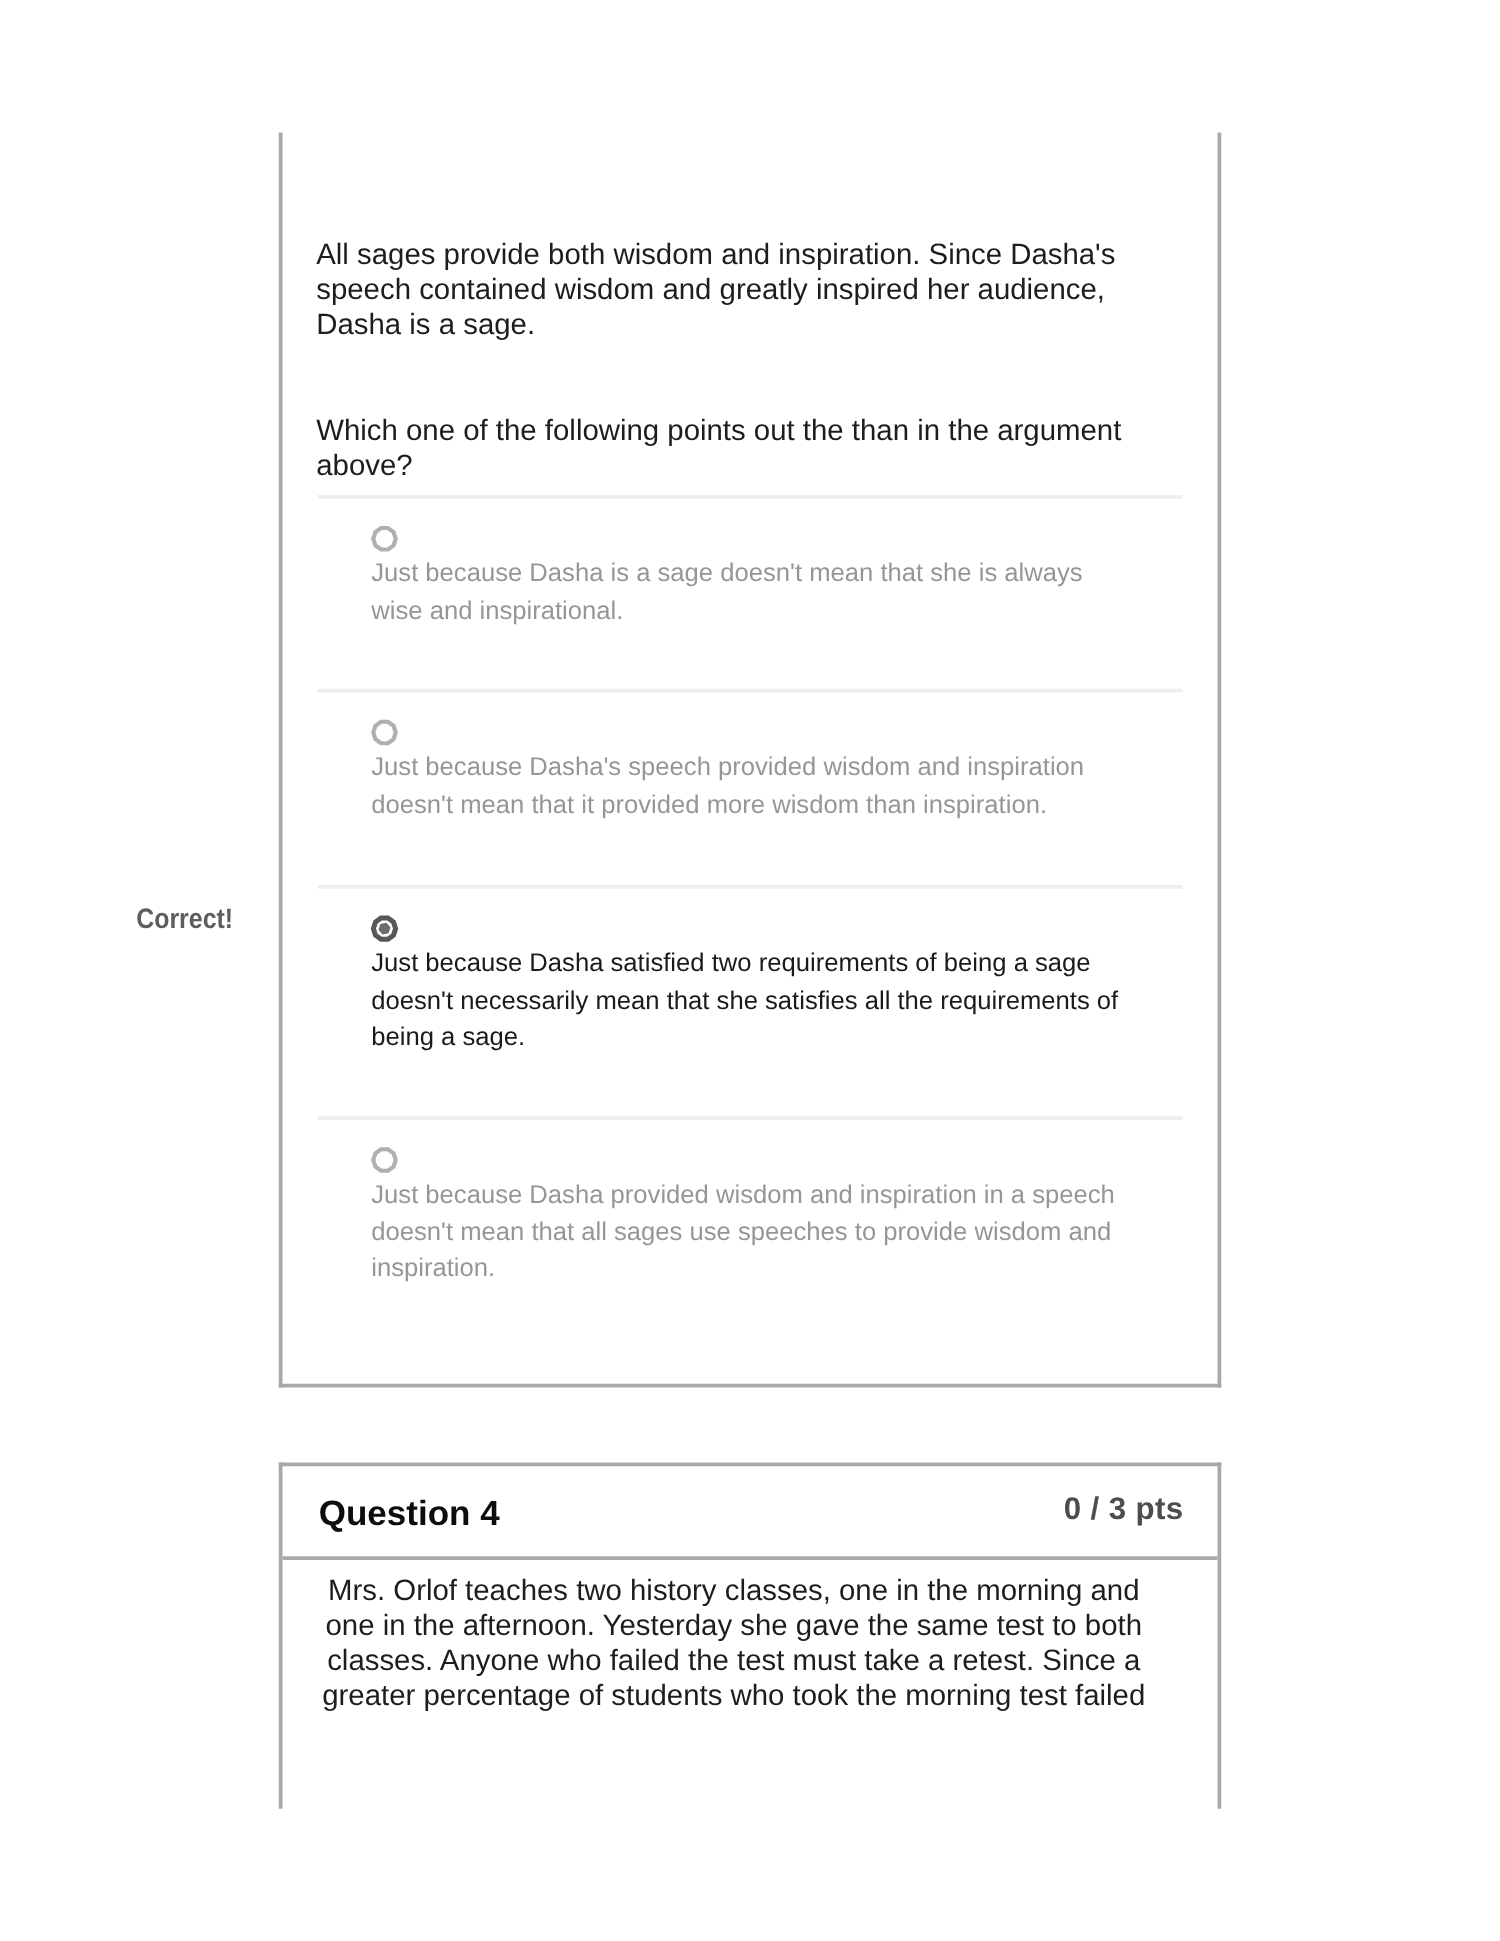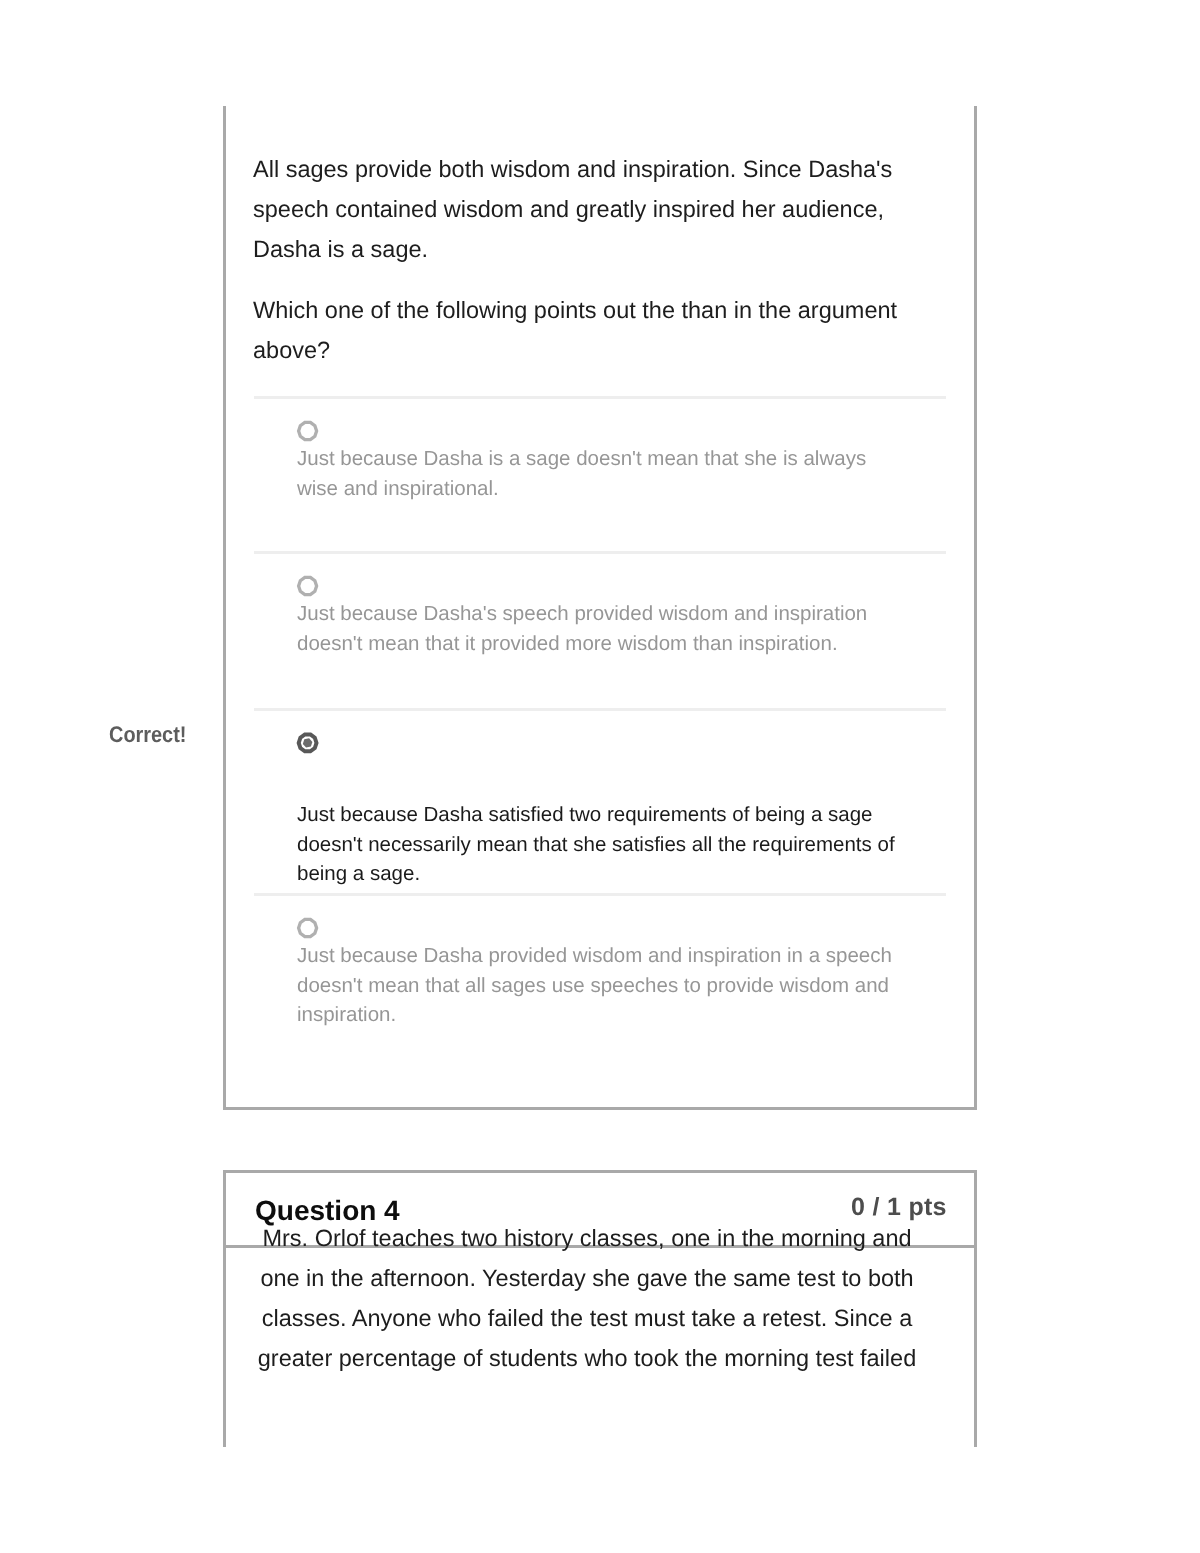--- a/index.html
+++ b/index.html
@@ -40,23 +40,24 @@
   }
   #q2divider {
     position:absolute; left:226px; top:1245px; width:748px; height:3px;
     background:var(--card-border);
   }
 
   
   .prompt {
     position:absolute;
     font-size:23.5px;
-    line-height:40px;
+    line-height:28px;
     color:var(--question-text);
     white-space:normal;
+    margin-top:40px;
   }
   #p1 { left:253px; top:149px; width:646px; }
   #p2 { left:253px; top:290px; width:646px; }
   #p3 { left:253px; top:1218px; width:668px;text-align:center; }
 
   .qtitle {
     position:absolute; left:255px; top:1194px;
     font-size:28px; font-weight:bold; line-height:34px; color:var(--question-title);
   }
   .qpts {
@@ -73,21 +74,21 @@
   
   .answer-option { position:absolute; left:0; width:1200px; }
   .divider {
     position:absolute; left:254px; top:0; width:692px; height:3px;
     background:var(--answer-divider);
   }
   .atext {
     position:absolute; left:297px; top:48px; width:600px;
     font-size:20.5px; line-height:29.6px; color:var(--answer-text);
   }
-  .atext.sel { color:var(--answer-text-sel);margin-top:44px; }
+  .atext.sel { color:var(--answer-text-sel); }
   .radio { position:absolute; left:296px; top:23px; }
 </style>
 </head>
 <body>
 
 <div class="page">
 
   <div id="card1"></div>
 
   <div class="marker">Correct!</div>
@@ -123,16 +124,16 @@
         <span class="radio"><svg width="24" height="24" viewBox="0 0 24 24">
             <polygon points="14.38,3.44 18.88,6.71 20.60,12.00 18.88,17.29 14.38,20.56 8.82,20.56 4.32,17.29 2.60,12.00 4.32,6.71 8.82,3.44" fill="none" stroke="#b0b0b0" stroke-width="3.3"></polygon>
           </svg></span>
         <div class="atext">Just because Dasha provided wisdom and inspiration in a speech doesn't mean that all sages use speeches to provide wisdom and inspiration.</div>
       </div>
     </div>
 
   <div id="card2"></div>
   <div id="q2divider"></div>
   <div class="qtitle">Question 4</div>
-  <div class="qpts">0 / 1 pts</div>
+  <div class="qpts">0 / 3 pts</div>
   <div class="prompt" id="p3">Mrs. Orlof teaches two history classes, one in the morning and one in the afternoon. Yesterday she gave the same test to both classes. Anyone who failed the test must take a retest. Since a greater percentage of students who took the morning test failed</div>
 
 </div>
 
 </body></html>

